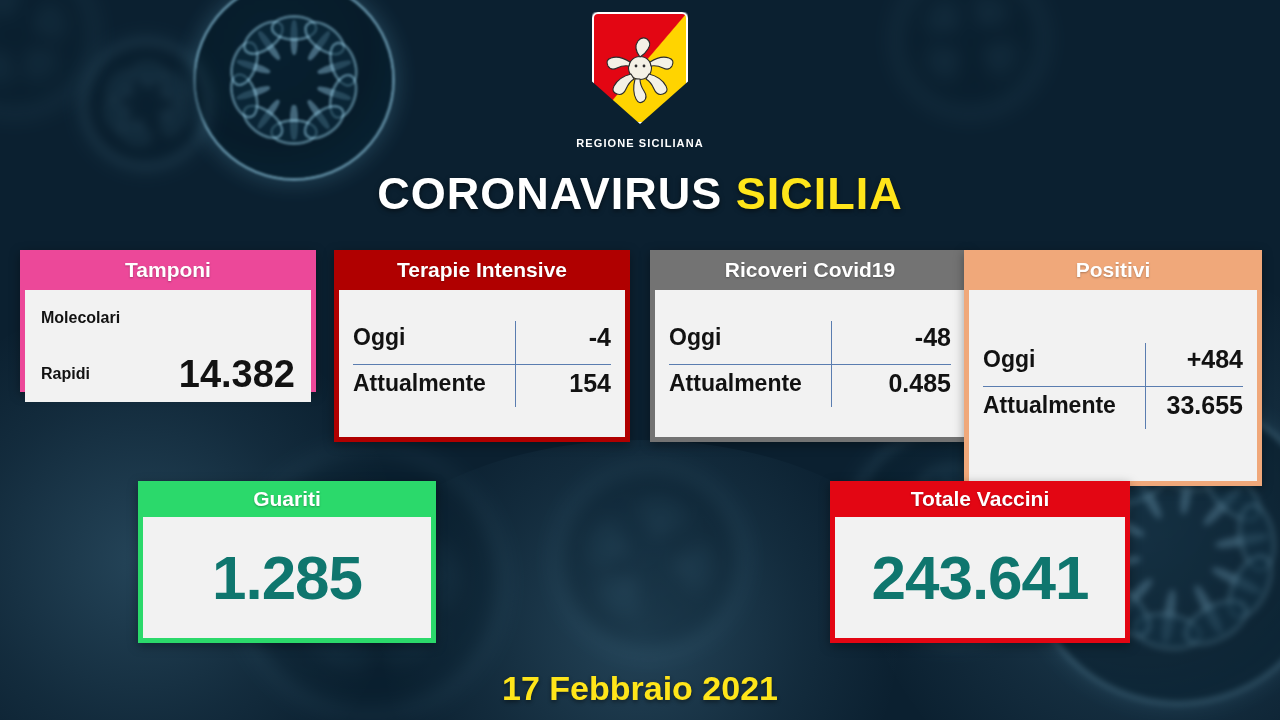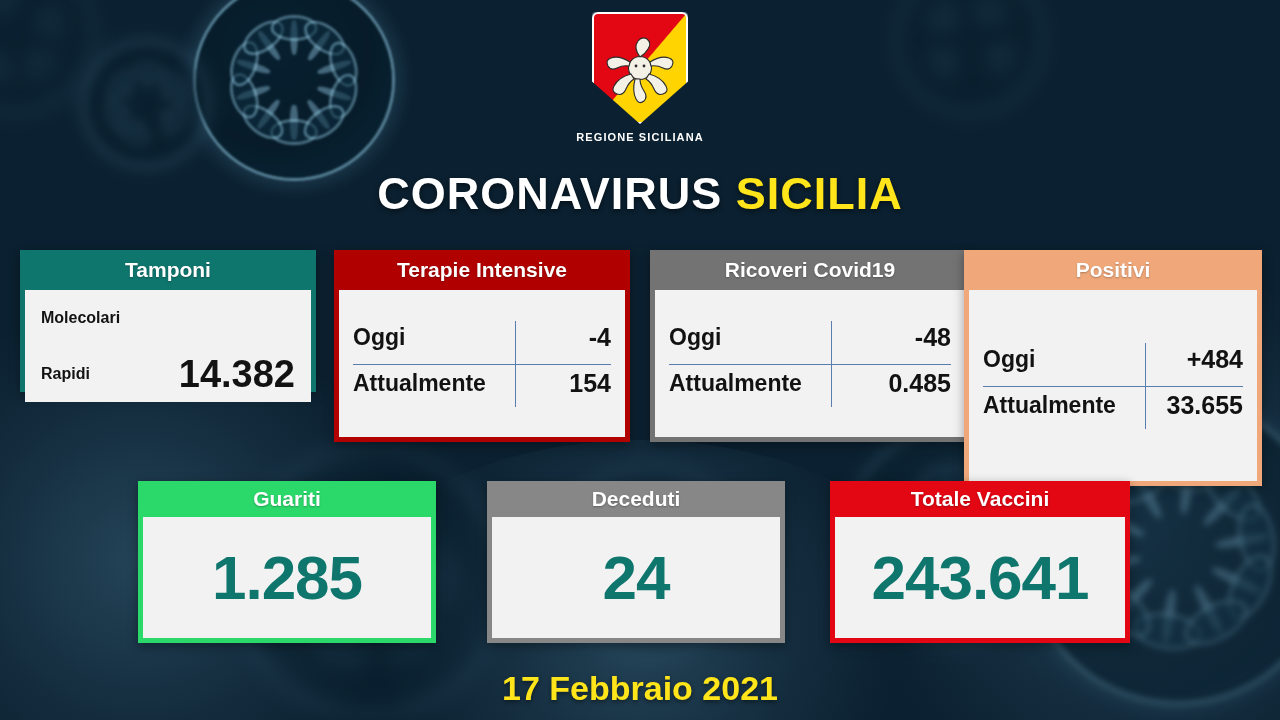--- a/index.html
+++ b/index.html
@@ -107,21 +107,21 @@
     box-shadow: 0 0 0 1px rgba(255,255,255,0.35);
   }
   .crest .trinacria {
     position: absolute;
     inset: 0;
     display: flex;
     align-items: center;
     justify-content: center;
   }
   .crest-caption {
-    margin-top: 7px;
+    margin-top: 13px;
     color: #ffffff;
     font-size: 11px;
     font-weight: bold;
     letter-spacing: 1.1px;
   }
 
   .main-title {
     position: absolute;
     left: 0; right: 0;
     top: 168px;
@@ -461,21 +461,21 @@
       </div>
     </div>
     <div class="crest-caption">REGIONE SICILIANA</div>
   </div>
 
   <div class="main-title">
     <span>CORONAVIRUS</span>
     <span class="accent">SICILIA</span>
   </div>
 
-  <div class="card top-card tamponi" style="left:20px; top:250px; width:296px; height:142px; background:#0f766e;">
+  <div class="card top-card tamponi" style="left:20px; top:250px; width:296px; height:142px; background:#ec4899;">
     <div class="card-head">Tamponi</div>
     <div class="card-body">
       <div class="kv-table">
         <div class="kv-row">
           <span class="kv-key">Molecolari</span>
         </div>
         <div class="kv-row">
           <span class="kv-key">Rapidi</span>
           <span class="kv-val">14.382</span>
         </div>
@@ -537,26 +537,20 @@
     </div>
   </div>
 
   <div class="card bottom-card" style="left:138px; top:481px; width:298px; height:162px; background:#2BD96B;">
     <div class="card-head">Guariti</div>
     <div class="card-body">
       <span class="big-number">1.285</span>
     </div>
   </div>
 
-  <div class="card bottom-card" style="left:487px; top:481px; width:298px; height:162px; background:#878787;">
-    <div class="card-head">Deceduti</div>
-    <div class="card-body">
-      <span class="big-number">24</span>
-    </div>
-  </div>
 
   <div class="card bottom-card" style="left:830px; top:481px; width:300px; height:162px; background:#E30613;">
     <div class="card-head">Totale Vaccini</div>
     <div class="card-body">
       <span class="big-number">243.641</span>
     </div>
   </div>
 
   <div class="date-line">17 Febbraio 2021</div>
 

